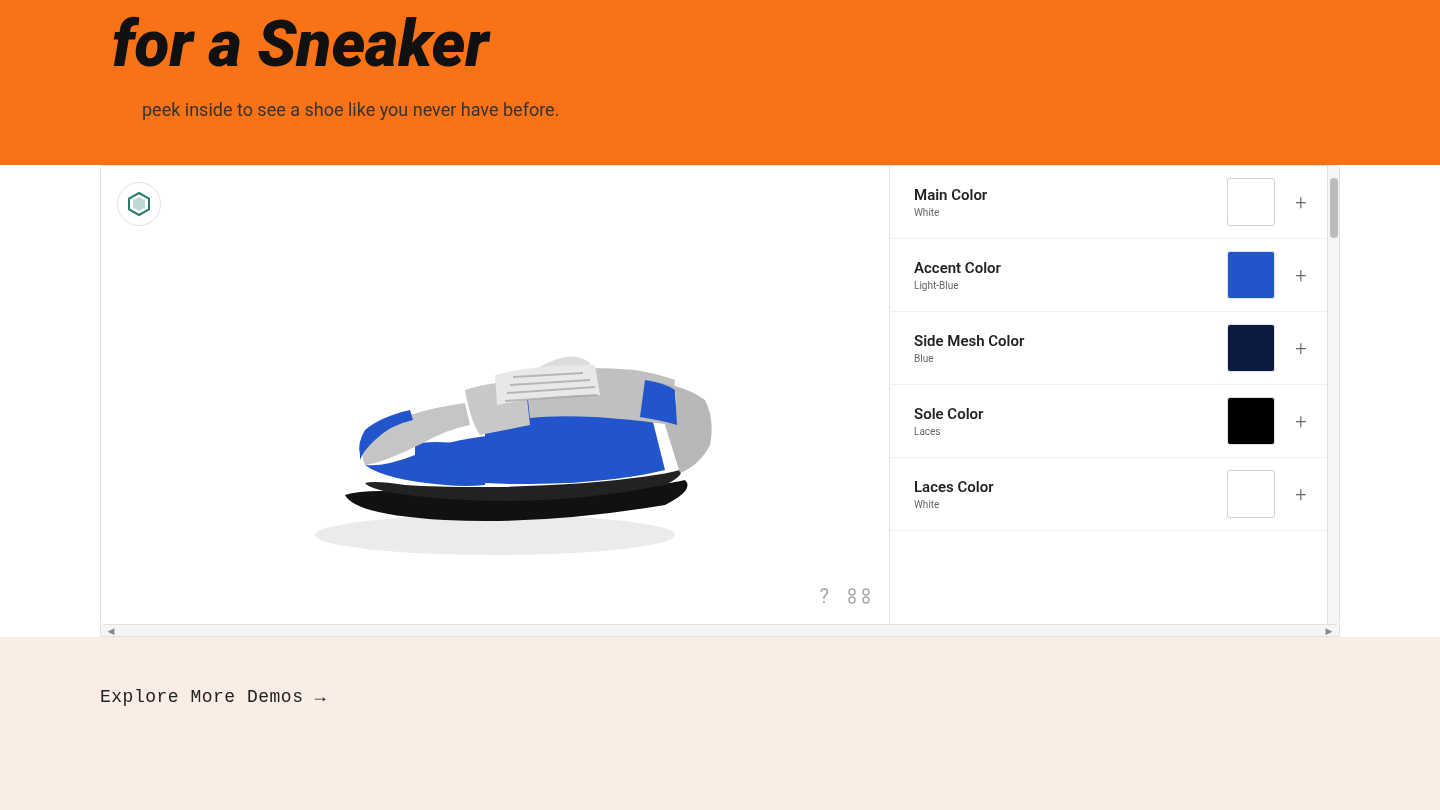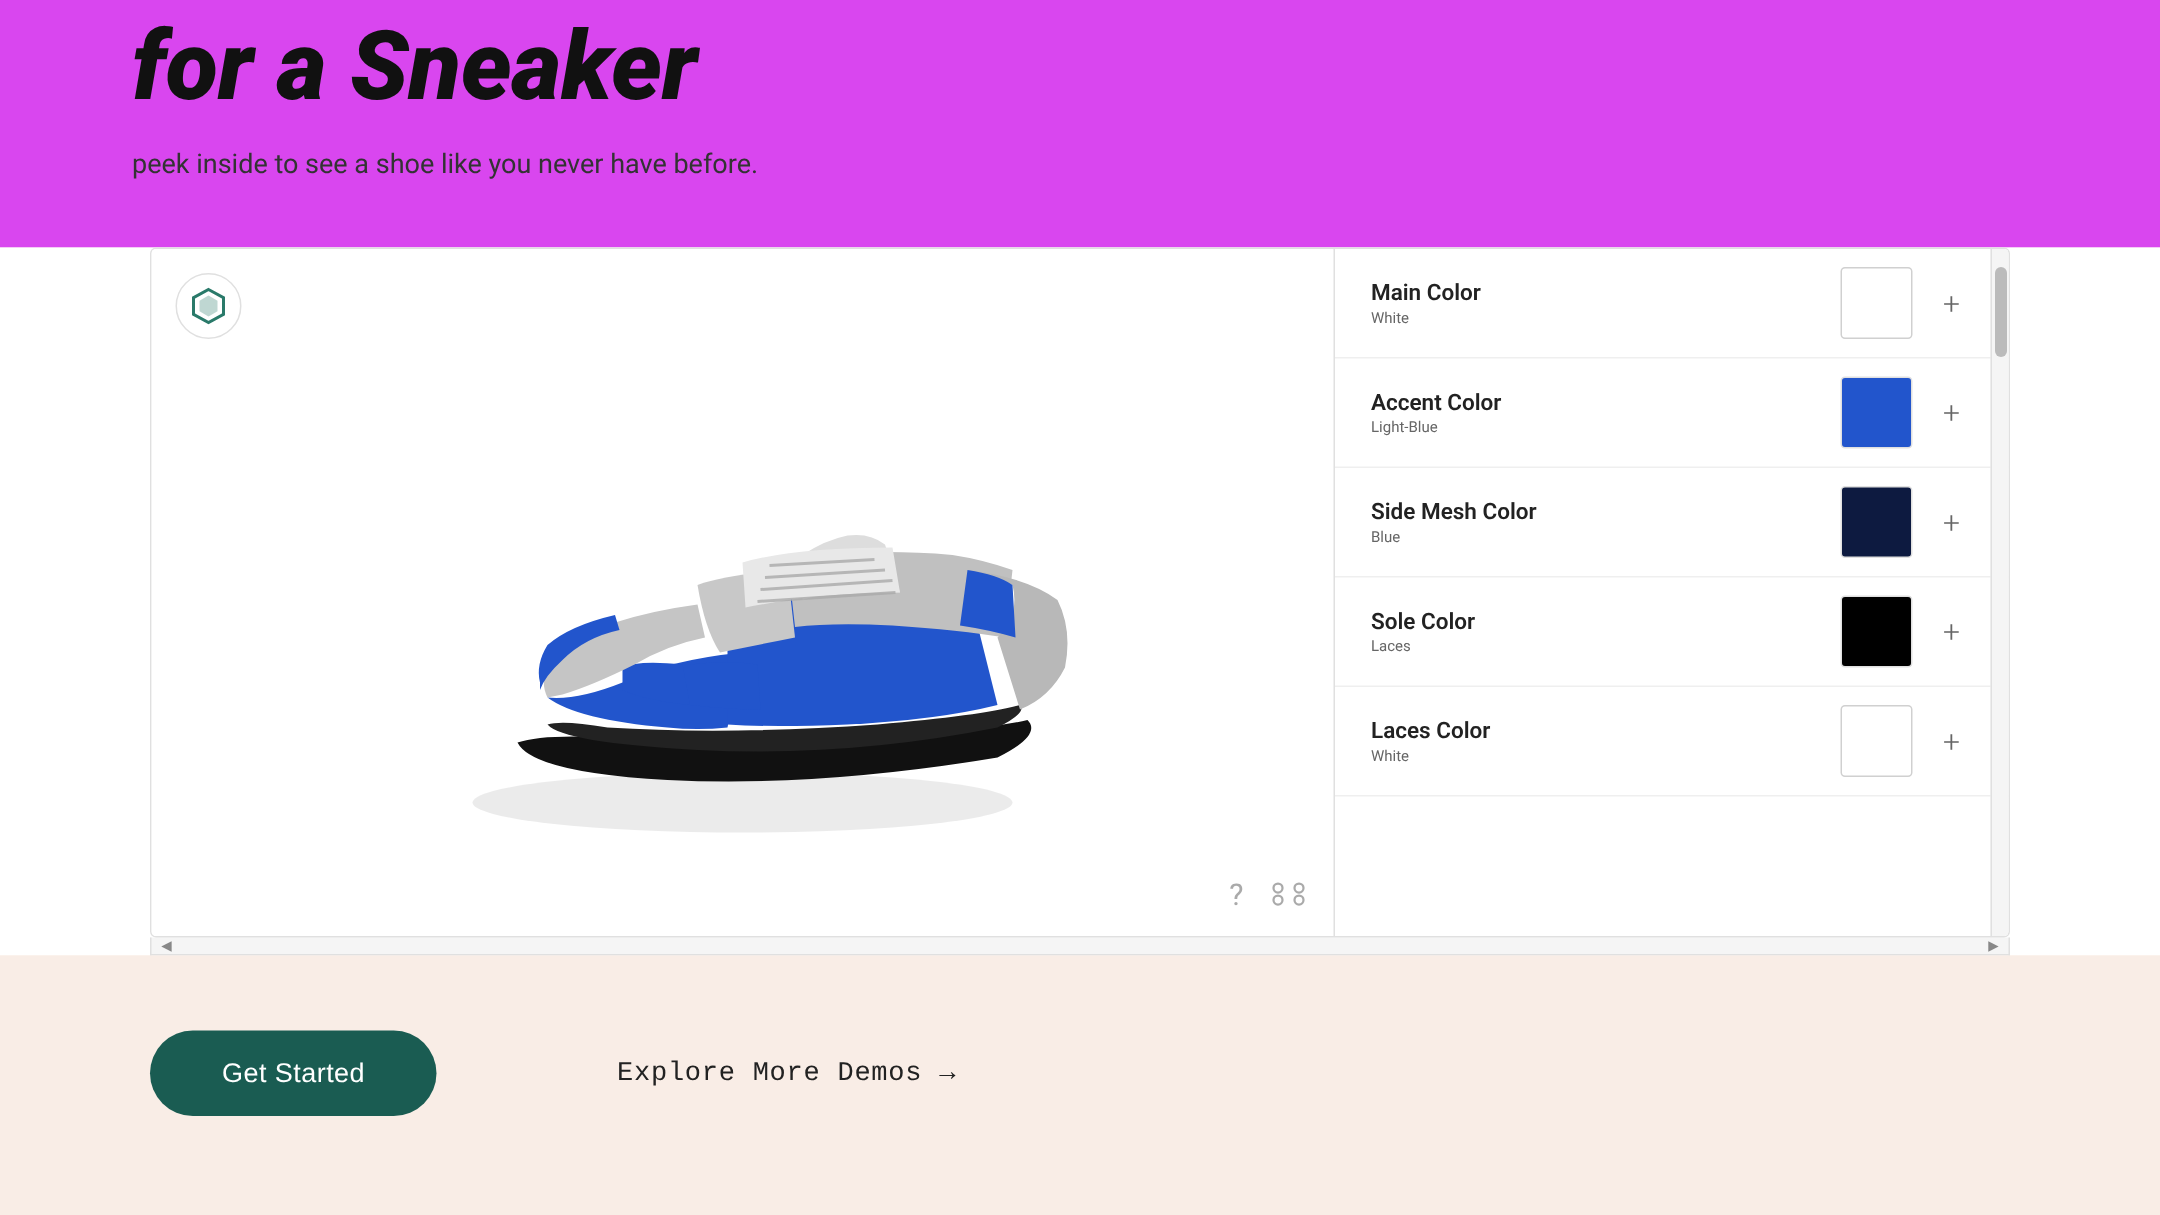--- a/index.html
+++ b/index.html
@@ -5,38 +5,39 @@
     * { box-sizing: border-box; margin: 0; padding: 0; }
     body {
       font-family: -apple-system, BlinkMacSystemFont, 'Segoe UI', Roboto, sans-serif;
       background: #f9ede6;
       width: 1440px;
       min-height: 810px;
       overflow-x: hidden;
     }
 
     .top-section {
-      background: #d946ef;
-      padding: 0 100px 40px 88px;
+      background: #f97316;
+      padding: 0 100px 40px 112px;
     }
 
     .headline {
       font-size: 64px;
       font-weight: 900;
       color: #111;
       line-height: 1.1;
       font-style: italic;
       margin-bottom: 16px;
     }
 
     .subtitle {
       font-size: 18px;
       color: #333;
       max-width: 600px;
       line-height: 1.6;
+      margin-left: 30px;
     }
 
     .viewer-section {
       background: #fff;
       margin: 0 100px;
       border: 1px solid #e0e0e0;
       border-radius: 4px;
       display: flex;
       height: 460px;
       position: relative;
@@ -352,15 +353,14 @@
   </div>
 
   <div style="margin: 0 100px; display: flex; height: 12px; background: #f5f5f5; border: 1px solid #e0e0e0; border-top: none;">
     <div style="width:20px; display:flex; align-items:center; justify-content:center; color:#888; font-size:9px; cursor:pointer;">◀</div>
     <div style="flex:1;"></div>
     <div style="width:20px; display:flex; align-items:center; justify-content:center; color:#888; font-size:9px; cursor:pointer;">▶</div>
   </div>
 </div>
 
 <div class="bottom-section">
-  <button class="get-started-btn">Get Started</button>
   <a class="explore-link">Explore More Demos →</a>
 </div>
 
 </body></html>

